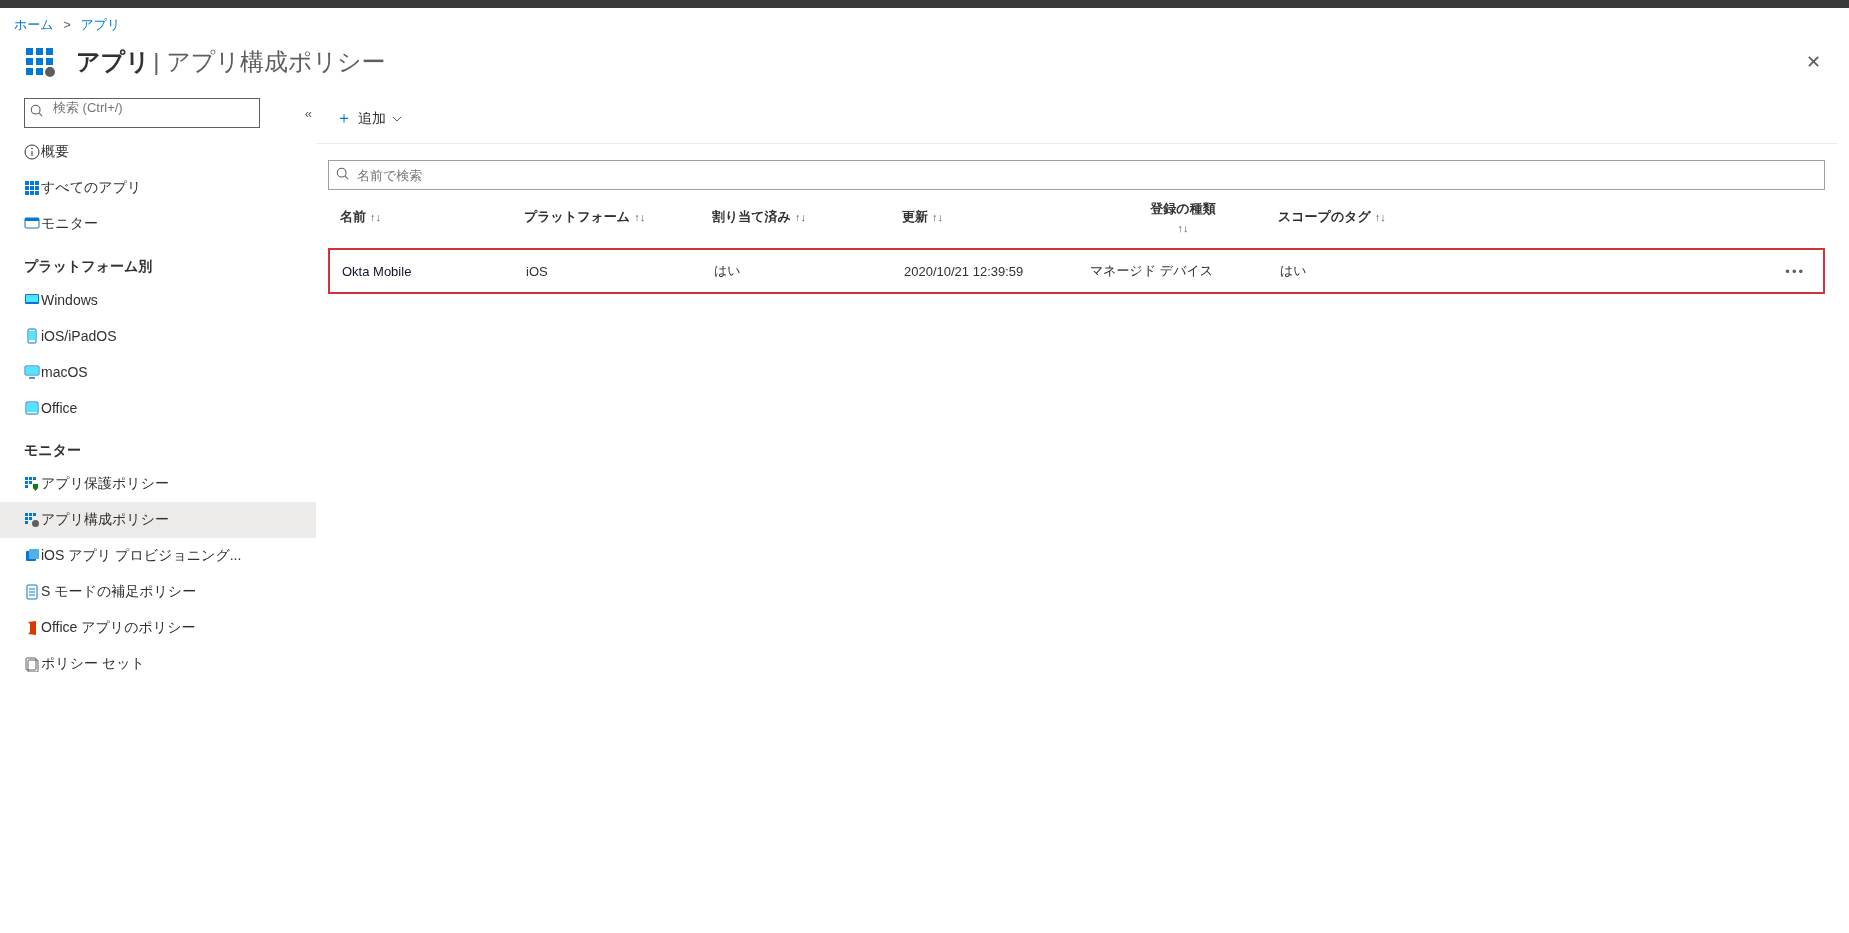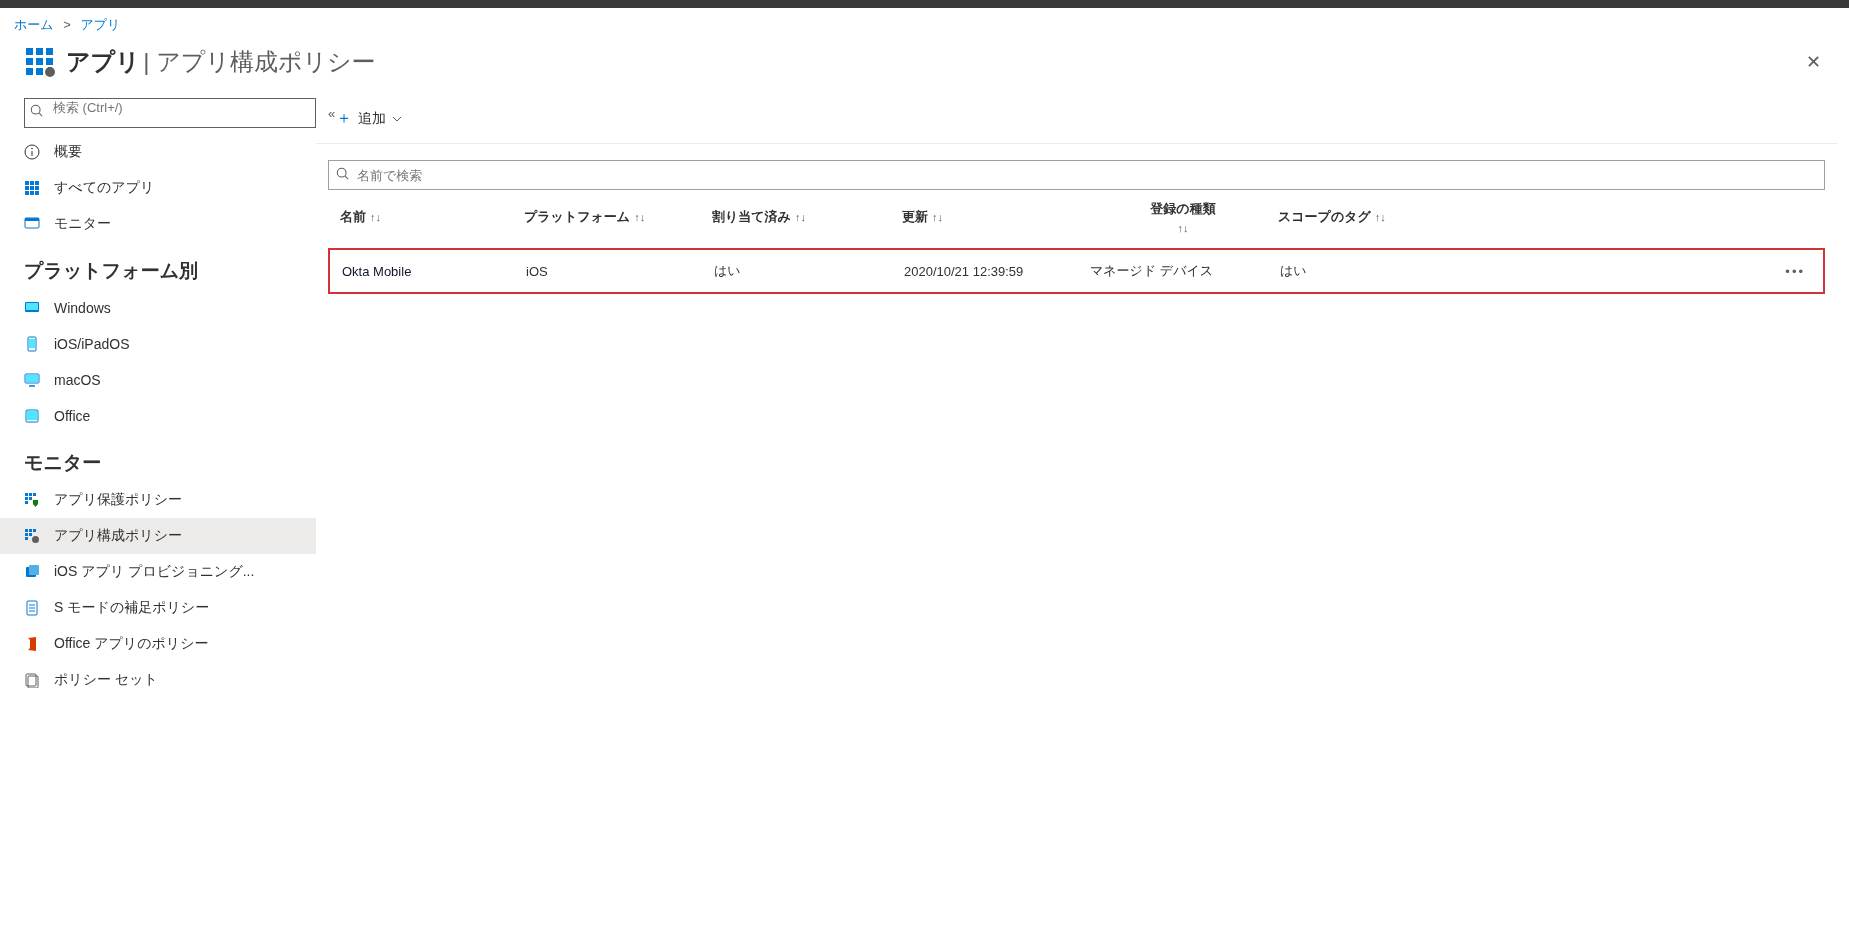--- a/index.html
+++ b/index.html
@@ -2,41 +2,41 @@
 <html><head>
 <meta charset="utf-8">
 <style>
 * { box-sizing: border-box; margin: 0; padding: 0; }
 body { font-family: "Segoe UI", "Yu Gothic UI", sans-serif; font-size: 13px; color: #323130; background: #fff; }
 .topbar { height: 8px; background: #3b3a39; }
 .breadcrumb { padding: 8px 14px; font-size: 13px; }
 .breadcrumb a { color: #0078d4; text-decoration: none; }
 .breadcrumb .sep { color: #605e5c; margin: 0 6px; }
 .header { display: flex; align-items: center; justify-content: space-between; padding: 4px 24px 20px 24px; }
-.header-left { display: flex; align-items: center; gap: 10px; }
+.header-left { display: flex; align-items: center; gap: 20px; }
 .header-icon { width: 32px; height: 32px; position: relative; }
 .header-icon svg { width: 100%; height: 100%; }
 .header-title { font-size: 24px; font-weight: 600; }
 .header-subtitle { font-size: 24px; font-weight: 400; color: #605e5c; }
 .close-btn { cursor: pointer; font-size: 18px; color: #605e5c; padding: 4px; }
 .layout { display: flex; height: calc(100vh - 100px); }
 .sidebar { width: 316px; border-right: none; position: relative; display: flex; flex-direction: column; }
 .sidebar-search { margin: 0 0 6px 24px; display: flex; align-items: center; gap: 8px; }
 .search-wrap { position: relative; flex: 1; }
-.search-wrap input { width: 292px; height: 30px; padding: 0 8px 12px 28px; border: 1px solid #605e5c; font-size: 13px; }
+.search-wrap input { width: 236px; height: 30px; padding: 0 8px 12px 28px; border: 1px solid #605e5c; font-size: 13px; }
 .search-wrap .sicon { position: absolute; left: 6px; top: 6px; color: #605e5c; }
 .collapse-icon { cursor: pointer; color: #605e5c; padding: 4px; }
 .sidebar-scroll { overflow-y: auto; flex: 1; position: relative; }
 .sidebar-scroll::-webkit-scrollbar { width: 16px; }
 .sidebar-scroll::-webkit-scrollbar-track { background: #f3f2f1; }
 .sidebar-scroll::-webkit-scrollbar-thumb { background: #c8c6c4; }
-.nav-item { display: flex; align-items: center; gap: 14px; padding: 8px 12px 8px 24px; cursor: pointer; font-size: 14px; color: #323130; min-height: 36px; }
+.nav-item { display: flex; align-items: center; gap: 1px; padding: 8px 12px 8px 24px; cursor: pointer; font-size: 14px; color: #323130; min-height: 36px; }
 .nav-item.selected { background: #edebe9; font-weight: 400; }
 .nav-item .icon { width: 16px; height: 16px; display: inline-flex; align-items: center; justify-content: center; flex-shrink: 0; }
-.nav-group { font-size: 19px; font-weight: 600; padding: 16px 12px 6px 24px; color: #323130; }
+.nav-group { font-size: 14px; font-weight: 600; padding: 16px 12px 6px 24px; color: #323130; }
 .main { flex: 1; padding: 0 12px 0 0; display: flex; flex-direction: column; }
 .toolbar { display: flex; align-items: center; padding: 4px 12px 8px 12px; border-bottom: 1px solid #edebe9; }
 .add-btn { display: flex; align-items: center; gap: 6px; padding: 6px 8px; cursor: pointer; font-size: 14px; color: #323130; }
 .add-btn .plus { color: #0078d4; font-size: 16px; font-weight: normal; }
 .add-btn .chev { color: #605e5c; }
 .main-search { margin: 16px 12px 0 12px; }
 .main-search-wrap { position: relative; }
 .main-search-wrap input { width: 100%; height: 30px; padding: 0 8px 0 28px; border: 1px solid #a19f9d; font-size: 13px; }
 .main-search-wrap .sicon { position: absolute; left: 8px; top: 7px; color: #605e5c; }
 .table { margin: 0 12px; }

